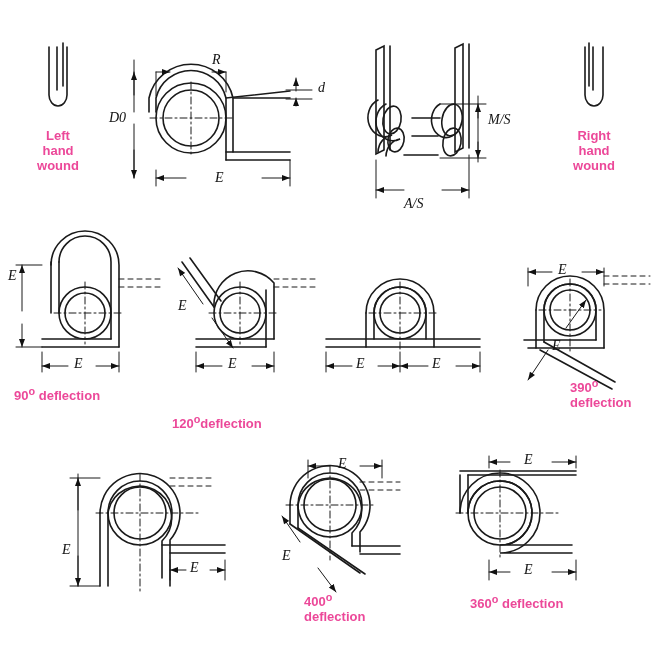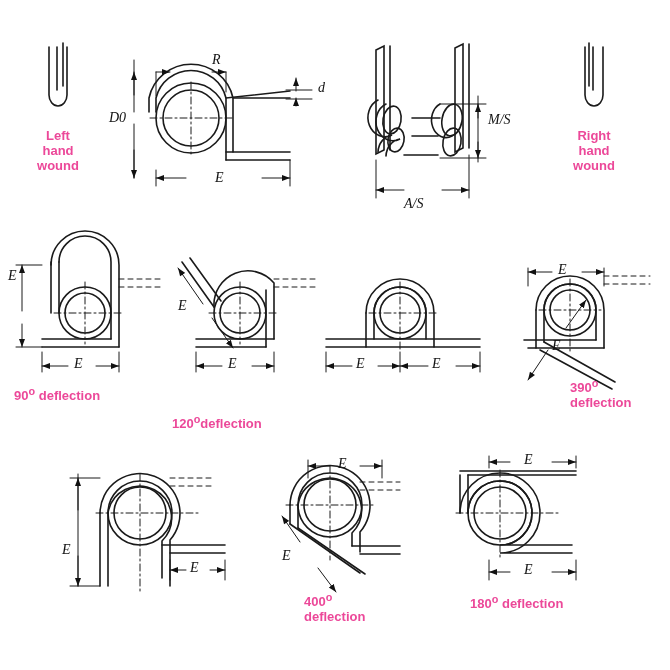--- a/index.html
+++ b/index.html
@@ -315,16 +315,16 @@
 <div class="lbl" style="left:570px;top:376px;width:96px;text-align:left;">
   <span>390</span><sup>o</sup><br>
   <span>deflection</span>
 </div>
 
 <div class="lbl" style="left:304px;top:590px;width:110px;text-align:left;">
   <span>400</span><sup>o</sup><br>
   <span>deflection</span>
 </div>
 <div class="lbl" style="left:470px;top:592px;width:180px;text-align:left;">
-  <span>180</span><sup>o</sup> <span>deflection</span>
+  <span>360</span><sup>o</sup> <span>deflection</span>
 </div>
 
 </div>
 
 </body></html>

